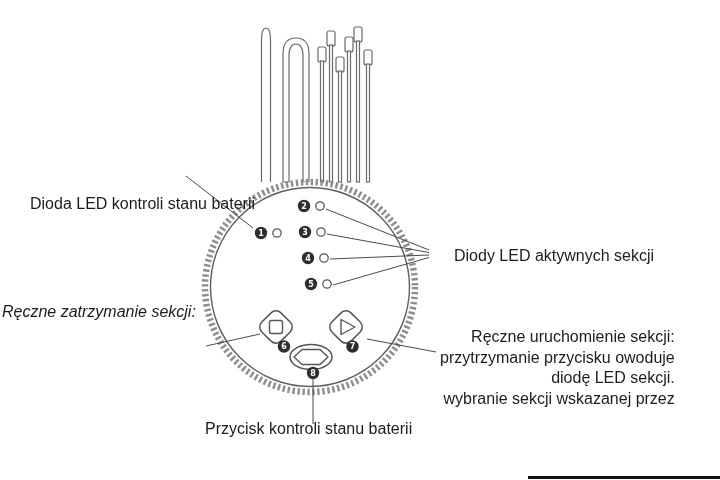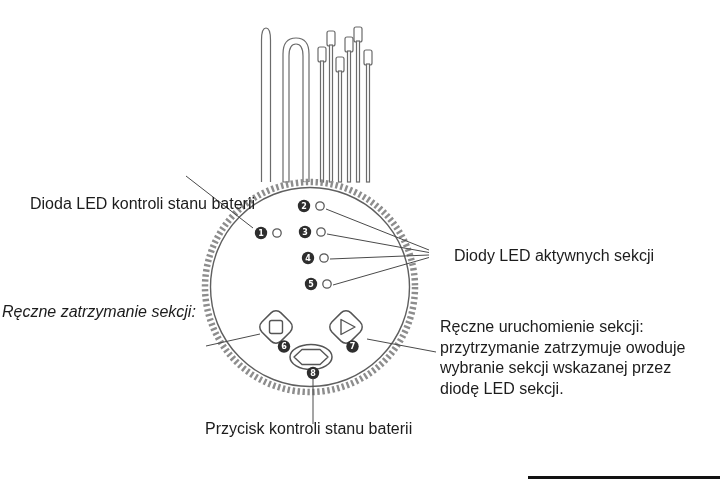--- a/index.html
+++ b/index.html
@@ -113,23 +113,23 @@
   </svg>
 
   <div class="lbl" style="left:30px;top:159px;margin-top:36px;">Dioda LED kontroli stanu baterii</div>
 
   <div class="lbl" style="left:454px;top:247px;">Diody LED aktywnych sekcji</div>
 
   <div class="lbl block" style="left:2px;top:302px;font-style:italic;">
     <div>Ręczne zatrzymanie sekcji:</div>
   </div>
 
-  <div class="lbl block" style="left:440px;top:317px;">
+  <div class="lbl block" style="left:440px;top:327px;text-align:right;">
     <div>Ręczne uruchomienie sekcji:</div>
-    <div>przytrzymanie zatrzymuje owoduje</div>
+    <div>przytrzymanie przycisku owoduje</div>
+    <div>diodę LED sekcji.</div>
     <div>wybranie sekcji wskazanej przez</div>
-    <div>diodę LED sekcji.</div>
   </div>
 
   <div class="lbl" style="left:205px;top:420px;">Przycisk kontroli stanu baterii</div>
 
   <div class="corner" style="left:528px;top:476px;width:192px;height:3px;"></div>
 </div>
 
 </body></html>

